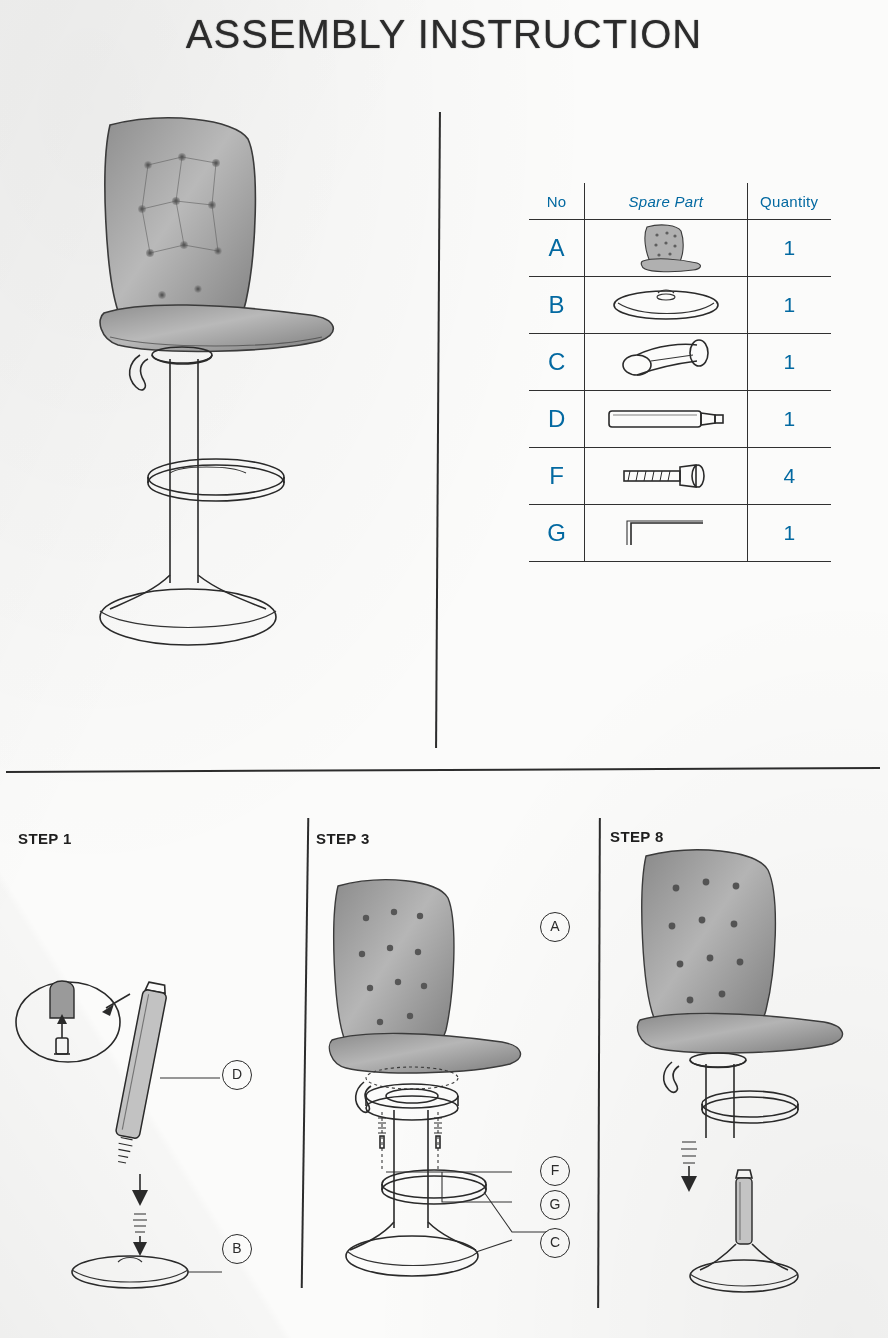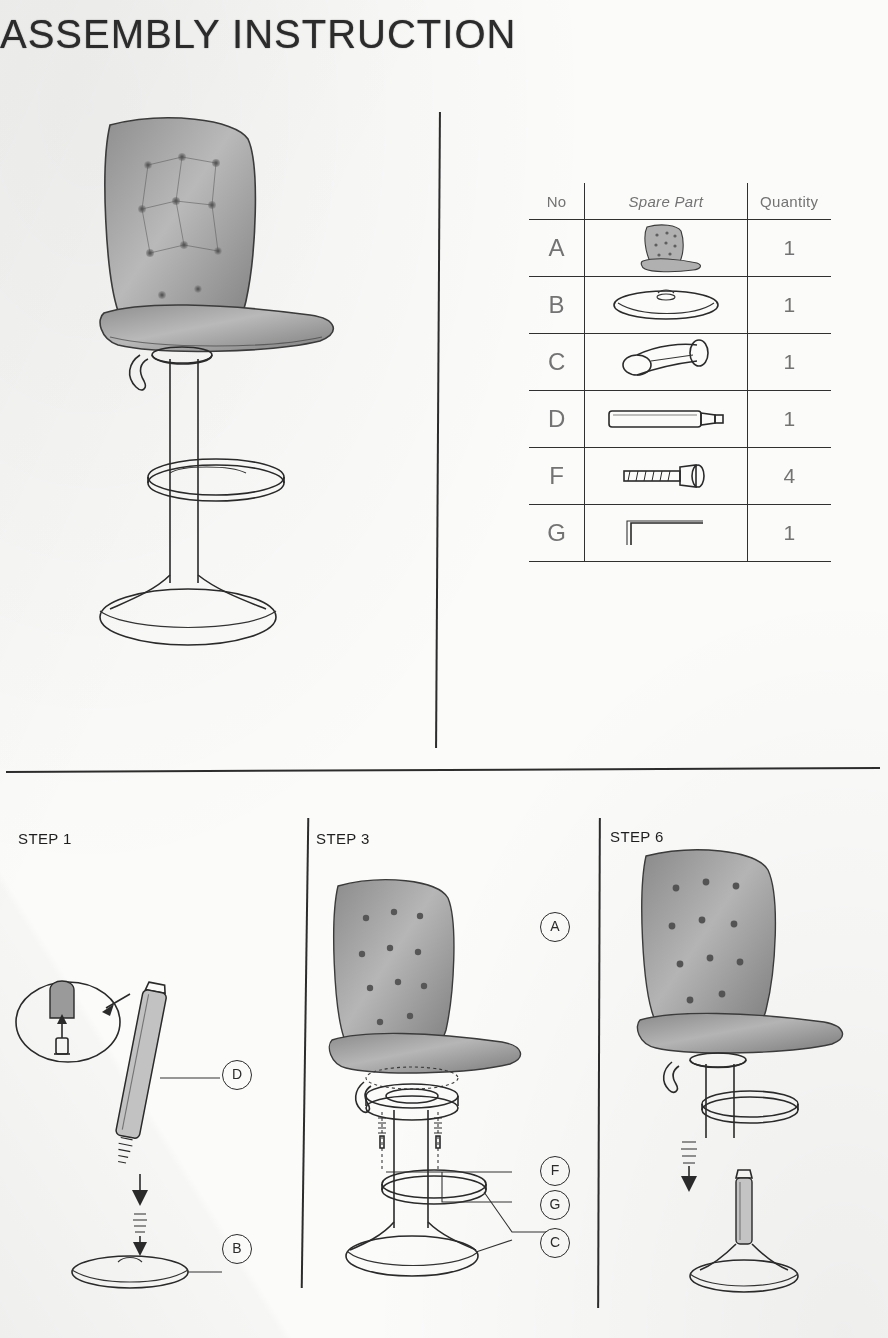--- a/index.html
+++ b/index.html
@@ -36,20 +36,21 @@
     background: linear-gradient(58deg, rgba(0,0,0,0.055) 0%, rgba(0,0,0,0.02) 38%, rgba(0,0,0,0) 39%);
     pointer-events: none;
   }
 
   
   .title {
     position: absolute;
     top: 12px;
     left: 0;
     width: 888px;
+    text-align: center;
     font-size: 40px;
     letter-spacing: 1px;
     font-weight: 400;
     color: #2b2b2b;
     text-shadow: 0 0 1.2px rgba(0,0,0,0.55);
   }
 
   
   .vline-top {
     position: absolute;
@@ -95,42 +96,42 @@
     top: 183px;
     width: 302px;
     border-collapse: collapse;
     font-size: 15px;
   }
   .parts-table th, .parts-table td {
     border-bottom: 1.6px solid #303030;
     padding: 0;
     text-align: center;
     vertical-align: middle;
-    color: #737373;
+    color: #0369a1;
   }
   .parts-table th {
     font-weight: 400;
     font-size: 15px;
     height: 36px;
     letter-spacing: 0.3px;
   }
   .col-no   { width: 56px; border-right: 1.6px solid #303030; }
   .col-part { width: 162px; border-right: 1.6px solid #303030; font-style: italic; }
   .col-qty  { width: 84px; }
   .parts-table tbody td { height: 56px; }
   .cell-letter { font-size: 24px; font-weight: 400; color: #2f2f2f; }
   .cell-qty { font-size: 21px; color: #2f2f2f; }
   .cell-fig { position: relative; height: 56px; }
   .cell-fig svg { display: block; margin: 0 auto; }
 
   
   .step-label {
     position: absolute;
     font-size: 15px;
-    font-weight: normal;
+    font-weight: bold;
     letter-spacing: 0.4px;
     color: #1e1e1e;
   }
   #step1-label { left: 18px;  top: 830px; }
   #step2-label { left: 316px; top: 830px; }
   #step3-label { left: 610px; top: 828px; }
 
   
   .callout {
     position: absolute;
@@ -445,21 +446,21 @@
     <path d="M168 332 L196 372 L230 372" class="ln-thin" stroke-dasharray="0"></path>
     <path d="M160 392 L196 380" class="ln-thin"></path>
   </svg>
 </div>
 
 <div class="callout" style="left:540px; top:912px;">A</div>
 <div class="callout" style="left:540px; top:1156px;">F</div>
 <div class="callout" style="left:540px; top:1190px;">G</div>
 <div class="callout" style="left:540px; top:1228px;">C</div>
 
-<div class="step-label" id="step3-label">STEP 6</div>
+<div class="step-label" id="step3-label">STEP 8</div>
 
 <div class="fig" style="left:610px; top:842px; width:270px; height:460px;">
   <svg width="270" height="460" viewBox="0 0 270 460" class="sketch">
     <defs>
       <linearGradient id="leatherG3" x1="0" y1="0" x2="1" y2="1">
         <stop offset="0%" stop-color="#8a8a8a"></stop>
         <stop offset="45%" stop-color="#b4b4b4"></stop>
         <stop offset="100%" stop-color="#7a7a7a"></stop>
       </linearGradient>
     </defs>

